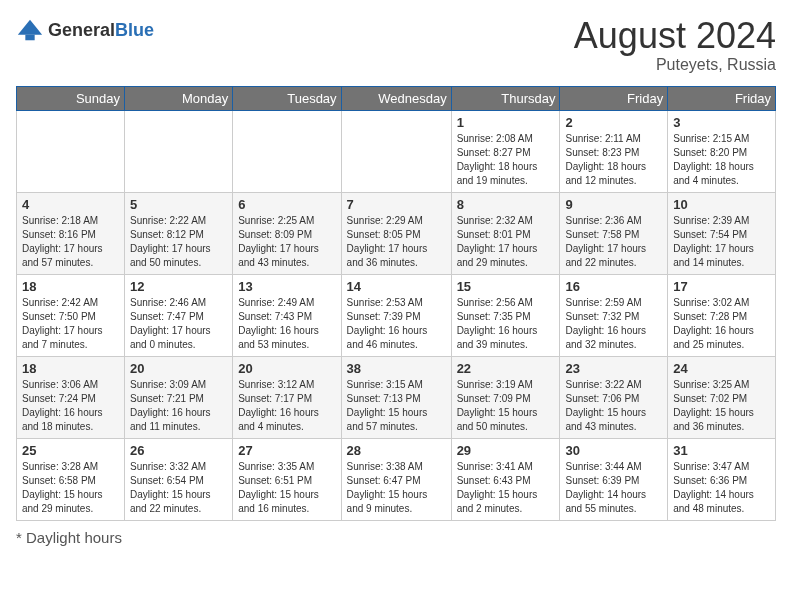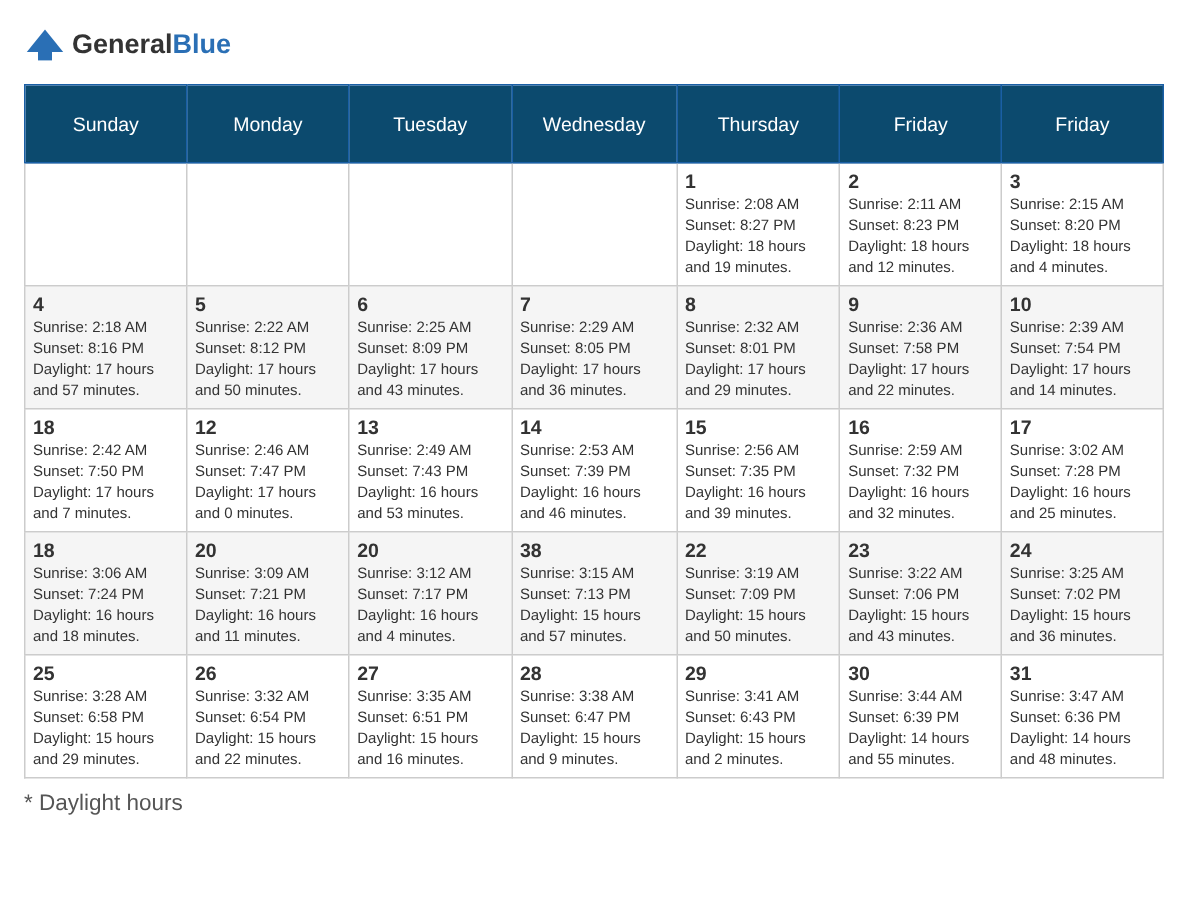--- a/index.html
+++ b/index.html
@@ -49,24 +49,24 @@
     .location {
       font-size: 16px;
       color: #555;
     }
     .calendar-table {
       width: 100%;
       border-collapse: collapse;
       font-size: 11px;
     }
     .calendar-table th {
-      background-color: #0c4a6e;
+      background-color: #737373;
       color: #fff;
-      padding: 18px 4px;
-      text-align: center;
+      padding: 4px 4px;
+      text-align: right;
       font-size: 13px;
       font-weight: normal;
       border: 1px solid #1a5fa5;
     }
     .calendar-table td {
       border: 1px solid #ccc;
       vertical-align: top;
       padding: 4px 5px;
       width: 113px;
       min-height: 80px;
@@ -102,20 +102,22 @@
   <div class="logo">
     <svg class="logo-icon" viewBox="0 0 30 30" xmlns="http://www.w3.org/2000/svg">
       <polygon points="15,4 28,20 2,20" fill="#2a6fb5"></polygon>
       <rect x="10" y="20" width="10" height="6" fill="#2a6fb5"></rect>
     </svg>
     <div>
       <span class="logo-text-general">General</span><span class="logo-text-blue">Blue</span>
     </div>
   </div>
   <div class="title-area">
+    <div class="month-year">August 2024</div>
+    <div class="location">Puteyets, Russia</div>
   </div>
 </div>
 
 <table class="calendar-table">
   <thead>
     <tr>
       <th>Sunday</th>
       <th>Monday</th>
       <th>Tuesday</th>
       <th>Wednesday</th>

